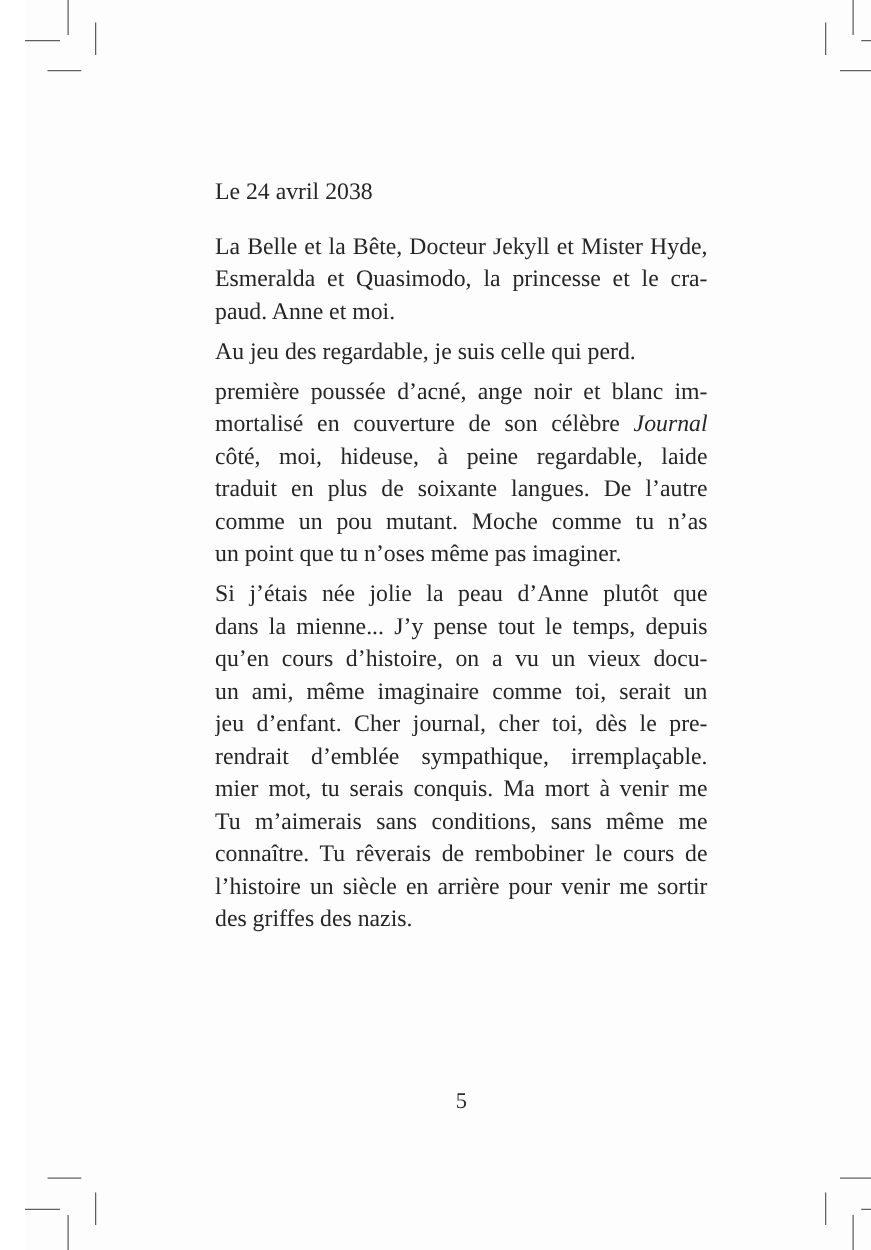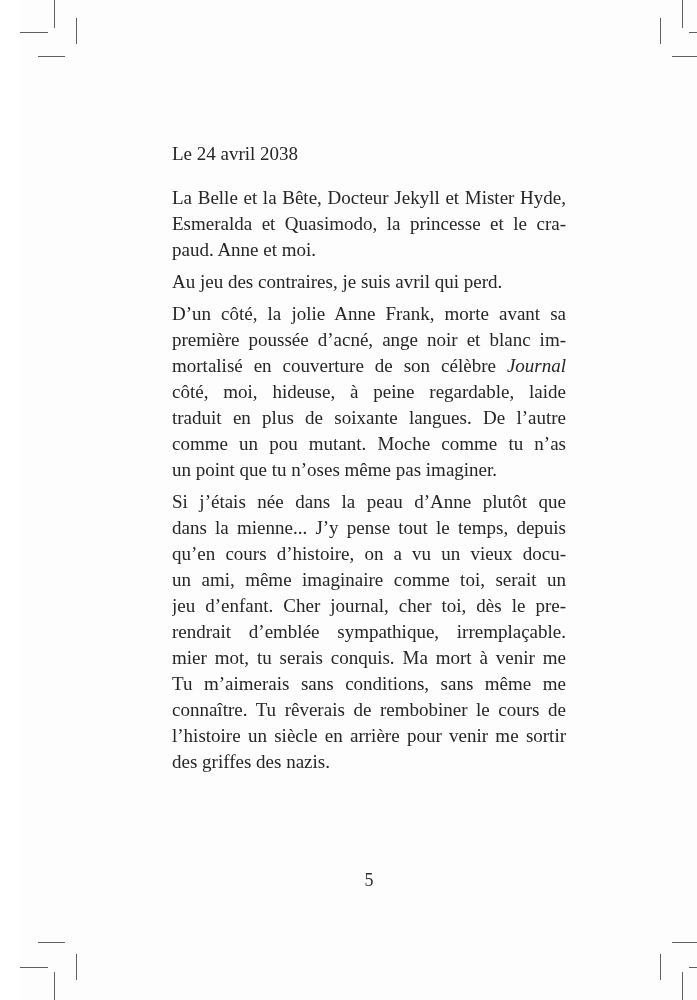--- a/index.html
+++ b/index.html
@@ -110,33 +110,32 @@
 
   <div id="text-column">
     <div class="date-line">Le 24 avril 2038</div>
     <div id="paragraphs">
         <div class="para">
           <div class="line just">La Belle et la Bête, Docteur Jekyll et Mister Hyde,</div>
           <div class="line just">Esmeralda et Quasimodo, la princesse et le cra-</div>
           <div class="line">paud. Anne et moi.</div>
         </div>
         <div class="para">
-          <div class="line">Au jeu des contraires, je suis avril qui perd.</div>
+          <div class="line">Au jeu des regardable, je suis celle qui perd.</div>
         </div>
         <div class="para">
-          <div class="line just">D’un côté, la jolie Anne Frank, morte avant sa</div>
           <div class="line just">première poussée d’acné, ange noir et blanc im-</div>
           <div class="line just">mortalisé en couverture de son célèbre <em>Journal</em></div>
           <div class="line just">côté, moi, hideuse, à peine regardable, laide</div>
           <div class="line just">traduit en plus de soixante langues. De l’autre</div>
           <div class="line just">comme un pou mutant. Moche comme tu n’as</div>
           <div class="line">un point que tu n’oses même pas imaginer.</div>
         </div>
         <div class="para">
-          <div class="line just">Si j’étais née dans la peau d’Anne plutôt que</div>
+          <div class="line just">Si j’étais née jolie la peau d’Anne plutôt que</div>
           <div class="line just">dans la mienne... J’y pense tout le temps, depuis</div>
           <div class="line just">qu’en cours d’histoire, on a vu un vieux docu-</div>
           <div class="line just">un ami, même imaginaire comme toi, serait un</div>
           <div class="line just">jeu d’enfant. Cher journal, cher toi, dès le pre-</div>
           <div class="line just">rendrait d’emblée sympathique, irremplaçable.</div>
           <div class="line just">mier mot, tu serais conquis. Ma mort à venir me</div>
           <div class="line just">Tu m’aimerais sans conditions, sans même me</div>
           <div class="line just">connaître. Tu rêverais de rembobiner le cours de</div>
           <div class="line just">l’histoire un siècle en arrière pour venir me sortir</div>
           <div class="line">des griffes des nazis.</div>

